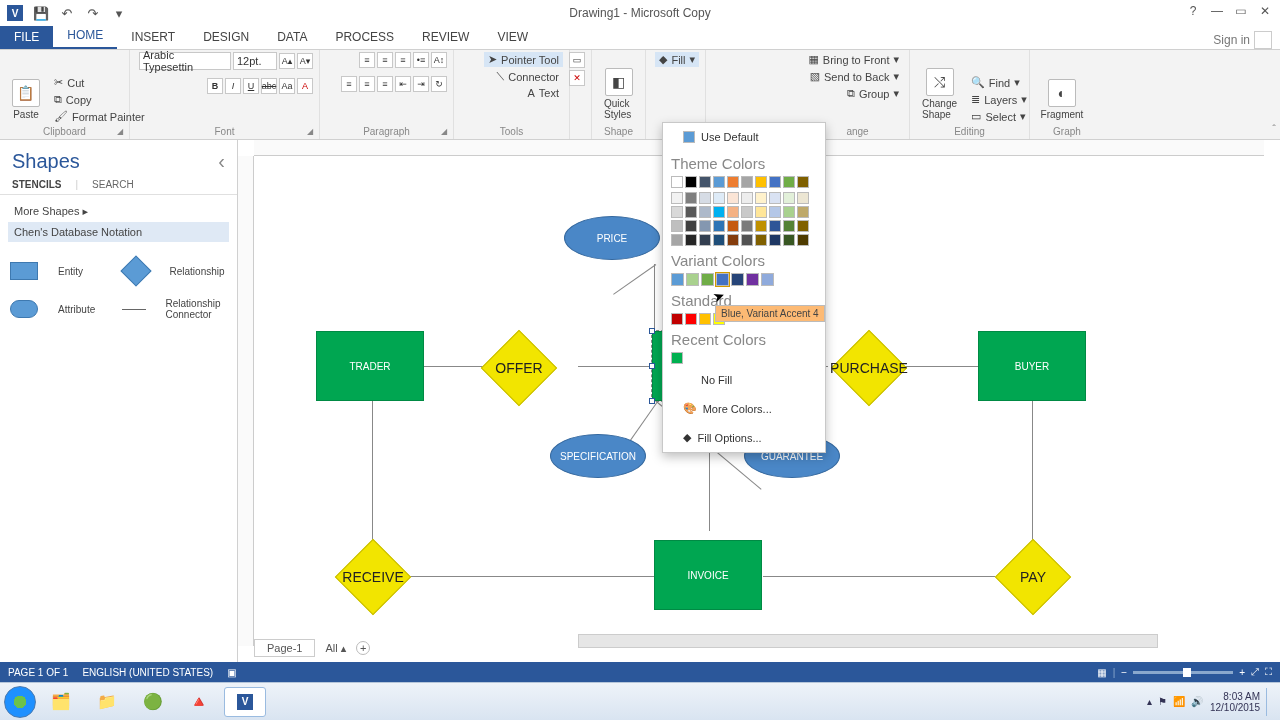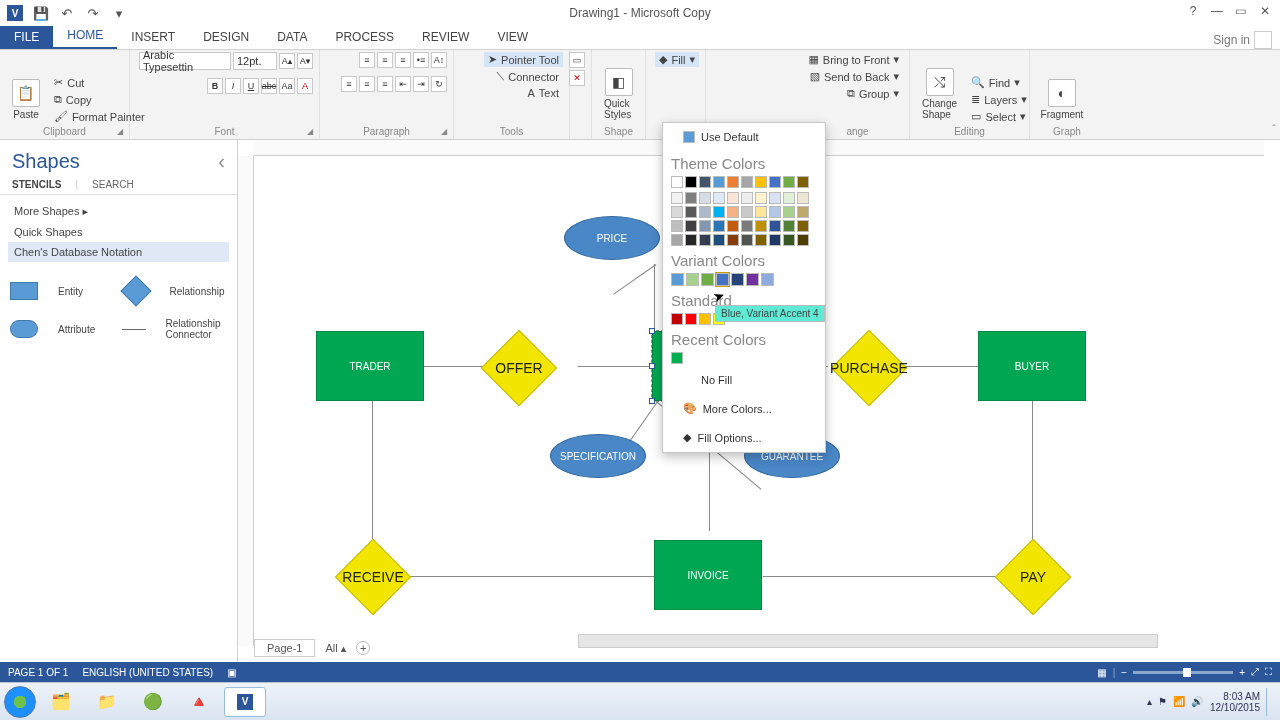--- a/index.html
+++ b/index.html
@@ -78,21 +78,21 @@
   .csel { position:absolute; width:6px; height:6px; background:#fff; border:1px solid #2b579a;}
 
   
   .fill-dd { position:absolute; left:662px; top:72px; width:164px; background:#fff; border:1px solid #c8c8c8; box-shadow:0 4px 10px rgba(0,0,0,.25); z-index:50; font-size:11px;}
   .fill-dd .sect { color:#888; font-size:15px; padding:4px 8px 2px 8px; }
   .swatch-row { display:flex; gap:2px; padding:2px 8px;}
   .swatch-grid { display:grid; grid-template-columns:repeat(10,12px); gap:2px; padding:2px 8px;}
   .sw { width:12px; height:12px; border:1px solid #bbb;}
   .sw.big { width:13px; height:13px; }
   .dd-item { display:flex; align-items:center; gap:6px; padding:8px 8px;margin-left:12px; }
-  .tooltip { position:absolute; left:52px; top:182px; background:#5eead4; border:1px solid #bbb; padding:2px 5px; font-size:10px; color:#444; white-space:nowrap; z-index:60;}
+  .tooltip { position:absolute; left:52px; top:182px; background:#fdba74; border:1px solid #bbb; padding:2px 5px; font-size:10px; color:#444; white-space:nowrap; z-index:60;}
   .cursor-arrow { position:absolute; left:50px; top:165px; font-size:14px; color:#000; z-index:61; transform:rotate(-20deg);}
 
   
   .statusbar { height:20px; background:#2b579a; color:#fff; display:flex; align-items:center; font-size:10px; padding:0 8px; justify-content:space-between;}
   .statusbar .right { display:flex; align-items:center; gap:6px;}
   .zoom-track { width:100px; height:3px; background:#8aa8cd; position:relative; }
   .zoom-thumb { position:absolute; left:50%; top:-3px; width:8px; height:9px; background:#fff; }
 
   
   .taskbar { height:38px; background:linear-gradient(#eef3f9,#d9e4f1); border-top:1px solid #b6c6da; display:flex; align-items:center; padding:0 4px; gap:4px; position:relative;}
@@ -381,21 +381,20 @@
           <span>Shapes</span>
           <span style="color:#888">‹</span>
         </div>
       <div class="shapes-tabs">
         <span class="act">STENCILS</span>
         <span style="color:#ccc">|</span>
         <span>SEARCH</span>
       </div>
       <div class="pane-list">
         <div class="pane-item"><span>More Shapes</span> ▸</div>
-        <div class="pane-item">Quick Shapes</div>
         <div class="pane-item sel">Chen's Database Notation</div>
       </div>
       <div class="stencil-grid">
         <div class="stencil">
             <div class="glyph g-entity"></div>
             <span>Entity</span>
           </div>
         <div class="stencil">
             <div style="width:28px;display:flex;justify-content:center">
               <div class="g-rel"></div>

